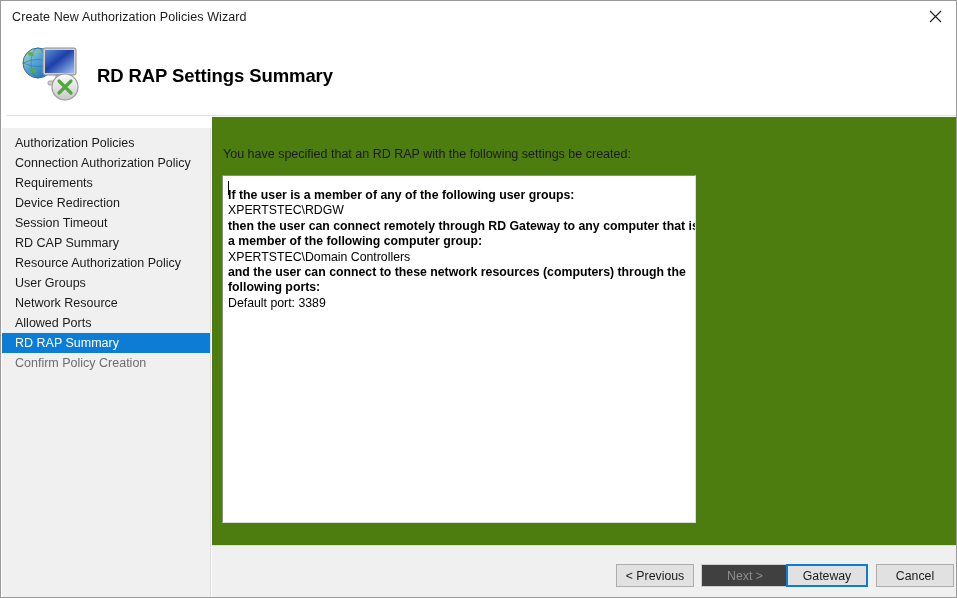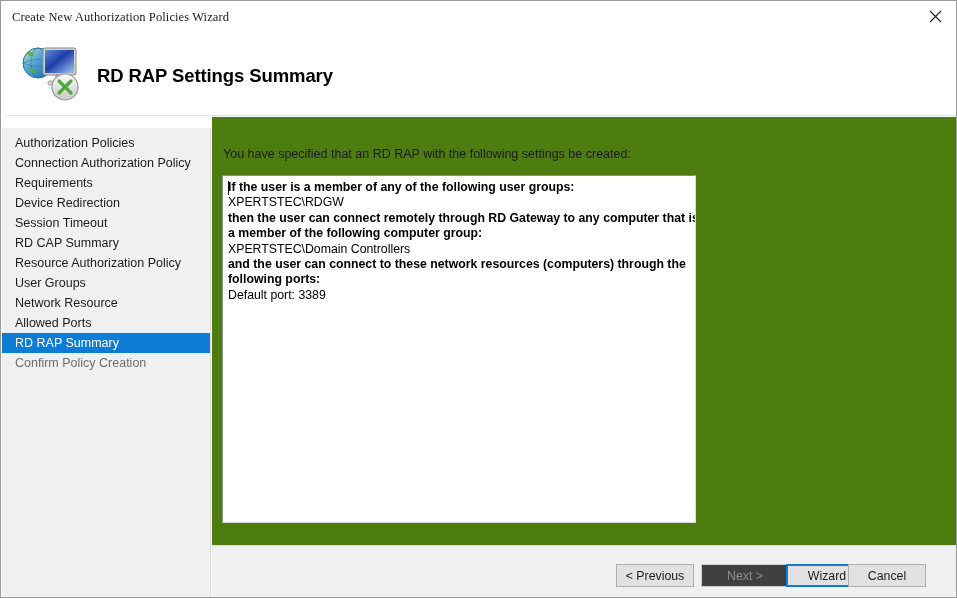--- a/index.html
+++ b/index.html
@@ -26,21 +26,20 @@
   }
 
   
   .titlebar {
     position: absolute;
     left: 0; top: 0;
     width: 957px;
     height: 33px;
     background: #ffffff;
     box-sizing: border-box;
-    font-family: Liberation Serif, serif;
   }
   .titlebar-text {
     position: absolute;
     left: 11px;
     top: 9px;
     font-size: 12.5px;
     color: #1b1b1b;
     white-space: nowrap;
     letter-spacing: 0.1px;
   }
@@ -141,21 +140,21 @@
     top: 58px;
     width: 474px;
     height: 348px;
     background: #ffffff;
     box-sizing: border-box;
     border-top: 1px solid #8c8c8c;
     border-left: 1px solid #8c8c8c;
     border-right: 1px solid #dcdcdc;
     border-bottom: 1px solid #dcdcdc;
     overflow: hidden;
-    padding: 4px 5px 4px 5px;
+    padding: 12px 5px 4px 5px;
   }
   .summary-line {
     font-size: 12.3px;
     line-height: 15.4px;
     color: #000000;
     white-space: nowrap;
   }
   .summary-line.bold {
     font-weight: bold;
   }
@@ -198,21 +197,21 @@
     display: flex;
     align-items: center;
     justify-content: center;
     cursor: default;
     padding: 0;
     white-space: nowrap;
   }
   .btn-prev   { left: 404px; width: 78px; }
   .btn-next   { left: 489px; width: 88px; color: #8d8d8d; background: #404040; border-color: #cfcfcf; }
   .btn-finish { left: 574px; width: 82px; border: 2px solid #0c7cd5; background: #e1e1e1; }
-  .btn-cancel { left: 636px; width: 78px; }
+  .btn-cancel { left: 664px; width: 78px; }
 </style>
 </head>
 <body>
 
 <div class="window">
 
   <div class="titlebar">
     <div class="titlebar-text">Create New Authorization Policies Wizard</div>
     <div class="titlebar-close">
       <span>
@@ -315,17 +314,17 @@
       <div class="summary-line bold">and the user can connect to these network resources (computers) through the</div>
       <div class="summary-line bold">following ports:</div>
       <div class="summary-line">Default port: 3389</div>
     </div>
   </div>
 
   <div class="footer-divider"></div>
   <div class="footer">
     <button class="btn btn-prev">&lt; Previous</button>
     <button class="btn btn-next" disabled="">Next &gt;</button>
-    <button class="btn btn-finish">Wizard</button>
+    <button class="btn btn-finish">Gateway</button>
     <button class="btn btn-cancel">Cancel</button>
   </div>
 
 </div>
 
 </body></html>

